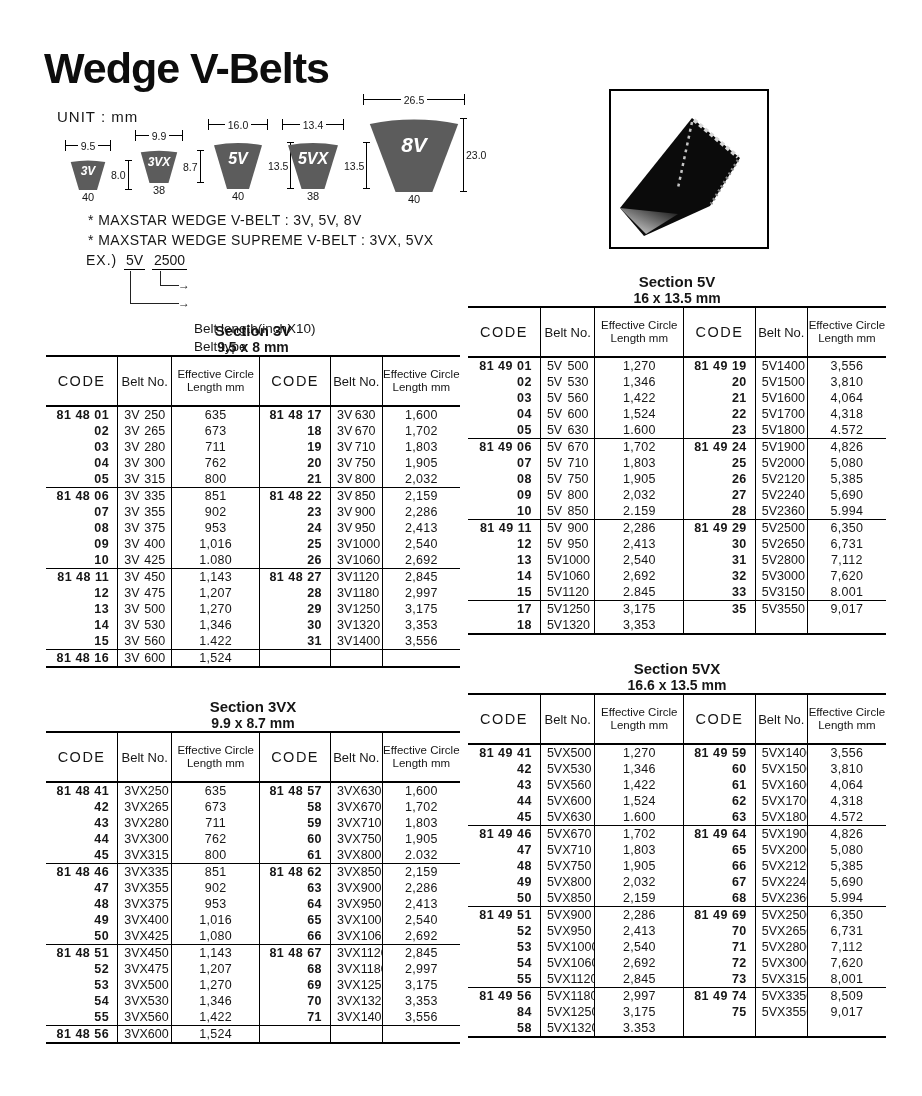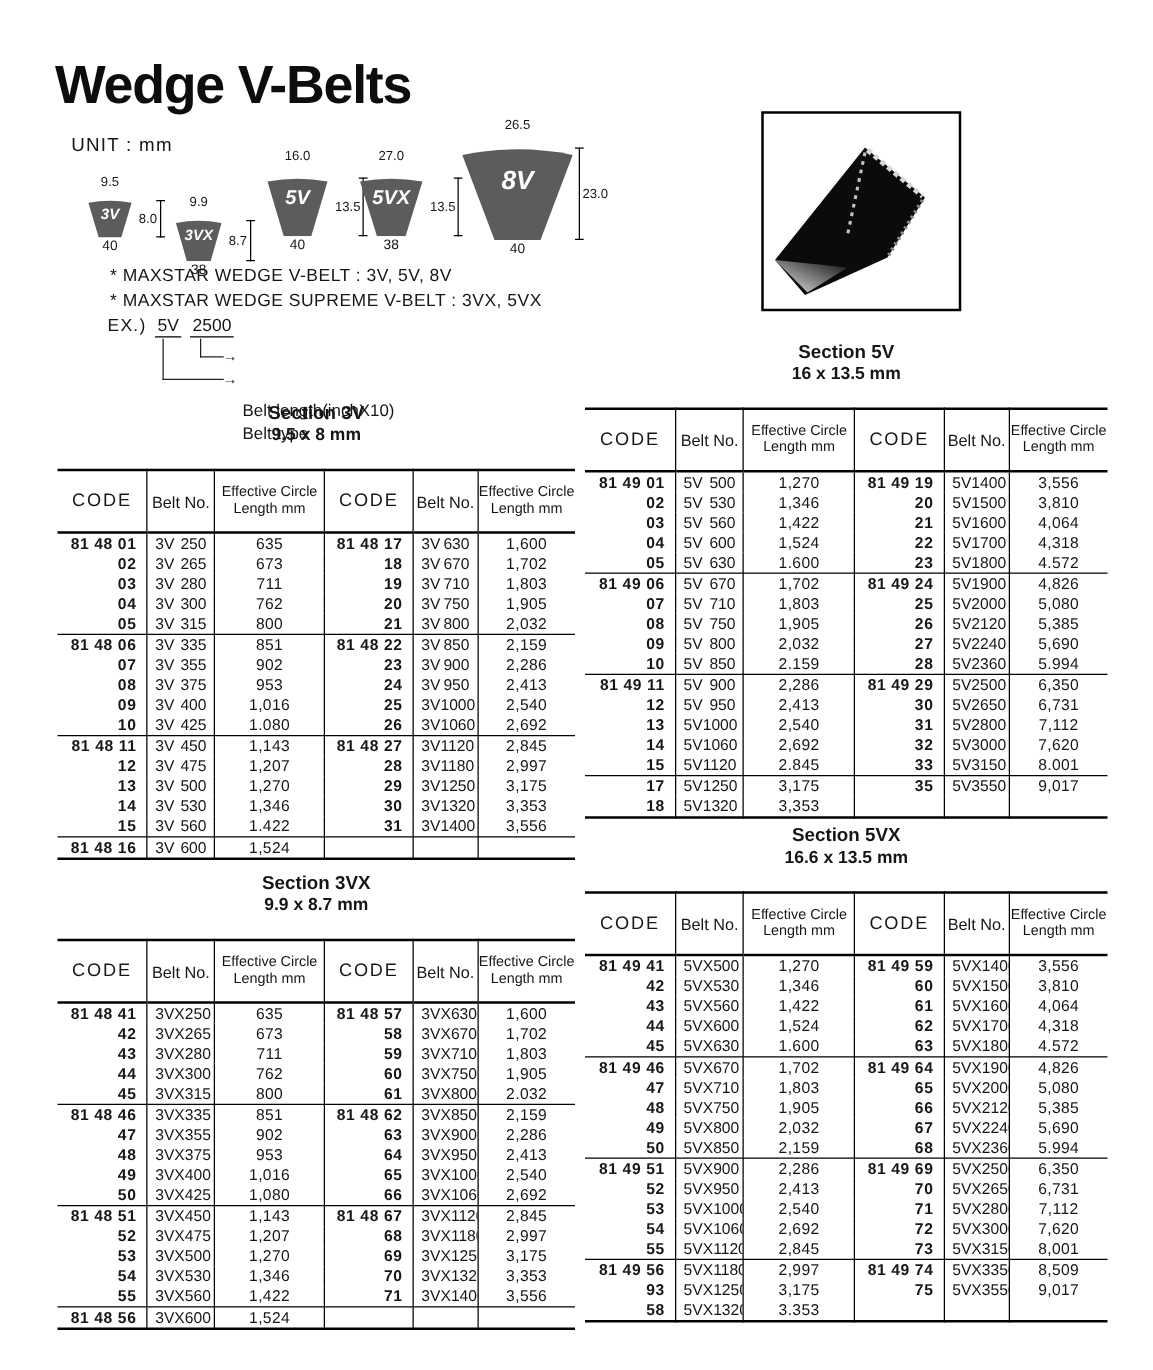--- a/index.html
+++ b/index.html
@@ -24,21 +24,21 @@
   .l-type{left:44px;top:19px;width:48px;height:32px;}
   .ex-arrow{position:absolute;font-size:12px;color:#222;}
   .arr-len{left:92px;top:26px;}
   .arr-type{left:92px;top:44px;}
   .ex-note{position:absolute;left:108px;font-size:13.5px;white-space:nowrap;margin-top:44px;}
   .exn-len{top:25px;}
   .exn-type{top:43px;}
   
   .belt-diagram{position:absolute;width:calc(var(--sw) + 46px);height:calc(var(--gap) + var(--sh) + 18px);}
   .dim-w{position:absolute;left:-5px;top:0;width:calc(var(--sw) + 10px);height:11px;
-    display:flex;align-items:center;font-size:10.5px;flex-direction:column;}
+    display:flex;align-items:center;font-size:10.5px;}
   .tick-v{width:1px;height:11px;background:#000;}
   .dline{flex:1;height:1px;background:#000;}
   .dim-num{padding:0 3px;white-space:nowrap;}
   .shape-wrap{position:absolute;left:0;top:var(--gap);width:var(--sw);height:var(--sh);}
   .belt-shape{position:absolute;left:0;top:0;width:100%;height:100%;}
   .belt-label{position:absolute;left:0;top:0;width:100%;height:72%;display:flex;align-items:center;
     justify-content:center;color:#fff;font-weight:bold;font-style:italic;font-size:var(--fs);}
   .dim-v{position:absolute;left:calc(var(--sw) + 3px);top:var(--gap);height:var(--sh);
     display:flex;align-items:center;font-size:10.5px;}
   .dim-v.rev{flex-direction:row-reverse;}
@@ -50,21 +50,21 @@
   .angle-label{position:absolute;left:0;top:calc(var(--gap) + var(--sh) + 1px);width:var(--sw);
     text-align:center;font-size:11px;}
   
   .belt-photo{position:absolute;left:609px;top:89px;width:156px;height:156px;
     border:2px solid #000;background:#fff;}
   .belt-photo svg{position:absolute;left:5px;top:5px;width:146px;height:146px;}
   
   .table-block{position:absolute;}
   .tbl-title{text-align:center;font-weight:bold;font-size:15px;line-height:17px;}
   .tbl-sub{text-align:center;font-weight:bold;font-size:14px;line-height:16px;}
-  table.belt-table{border-collapse:collapse;width:100%;table-layout:fixed;margin-top:20px;
+  table.belt-table{border-collapse:collapse;width:100%;table-layout:fixed;margin-top:0;
     border-top:2px solid #000;border-bottom:2px solid #000;}
   .belt-table th{height:48px;font-weight:normal;border-bottom:2px solid #000;
     white-space:pre-line;vertical-align:middle;text-align:center;padding:0;}
   .belt-table th.h-code{font-size:14.5px;letter-spacing:1.5px;}
   .belt-table th.h-belt{font-size:13px;}
   .belt-table th.h-eff{font-size:11.5px;line-height:13px;}
   .belt-table th:not(:last-child),.belt-table td:not(:last-child){border-right:1px solid #000;}
   .belt-table th:nth-child(1),.belt-table td:nth-child(1){width:17.2%;}
   .belt-table th:nth-child(2),.belt-table td:nth-child(2){width:12.8%;}
   .belt-table th:nth-child(3),.belt-table td:nth-child(3){width:21.0%;}
@@ -101,21 +101,21 @@
     </svg>
     <span class="belt-label">3V</span>
   </div>
   <div class="dim-v">
     <span class="vlab">8.0</span>
     <span class="vline"></span>
   </div>
   <div class="angle-label">40</div>
 </div>
 
-<div class="belt-diagram" style="left:140px;top:156px;--sw:38px;--sh:33px;--gap:20px;--fs:12px;">
+<div class="belt-diagram" style="left:140px;top:130px;--sw:38px;--sh:33px;--gap:20px;--fs:12px;">
   <div class="dim-w">
     <span class="tick-v"></span>
       <span class="dline"></span>
     <span class="dim-num">9.9</span>
     <span class="dline"></span>
       <span class="tick-v"></span>
   </div>
   <div class="shape-wrap">
     <svg class="belt-shape" viewBox="0 0 100 100" preserveAspectRatio="none">
       <path d="M2,7 Q50,-3 98,7 L75,100 L25,100 Z" fill="#5c5c5c"></path>
@@ -147,21 +147,21 @@
     <span class="vlab">13.5</span>
     <span class="vline"></span>
   </div>
   <div class="angle-label">40</div>
 </div>
 
 <div class="belt-diagram" style="left:287px;top:119px;--sw:52px;--sh:47px;--gap:23px;--fs:16px;">
   <div class="dim-w">
     <span class="tick-v"></span>
       <span class="dline"></span>
-    <span class="dim-num">27.0</span>
+    <span class="dim-num">13.4</span>
     <span class="dline"></span>
       <span class="tick-v"></span>
   </div>
   <div class="shape-wrap">
     <svg class="belt-shape" viewBox="0 0 100 100" preserveAspectRatio="none">
       <path d="M2,7 Q50,-3 98,7 L72,100 L28,100 Z" fill="#5c5c5c"></path>
     </svg>
     <span class="belt-label">5VX</span>
   </div>
   <div class="dim-v">
@@ -1452,21 +1452,21 @@
           <td class="c-code">81 49 74</td>
           <td class="c-belt">
             <span class="belt-wrap">
               <span>5VX</span>
               <span>3350</span>
             </span>
           </td>
           <td class="c-len">8,509</td>
         </tr>
         <tr>
-          <td class="c-code">93</td>
+          <td class="c-code">84</td>
           <td class="c-belt">
             <span class="belt-wrap">
               <span>5VX</span>
               <span>1250</span>
             </span>
           </td>
           <td class="c-len">3,175</td>
           <td class="c-code">75</td>
           <td class="c-belt">
             <span class="belt-wrap">

